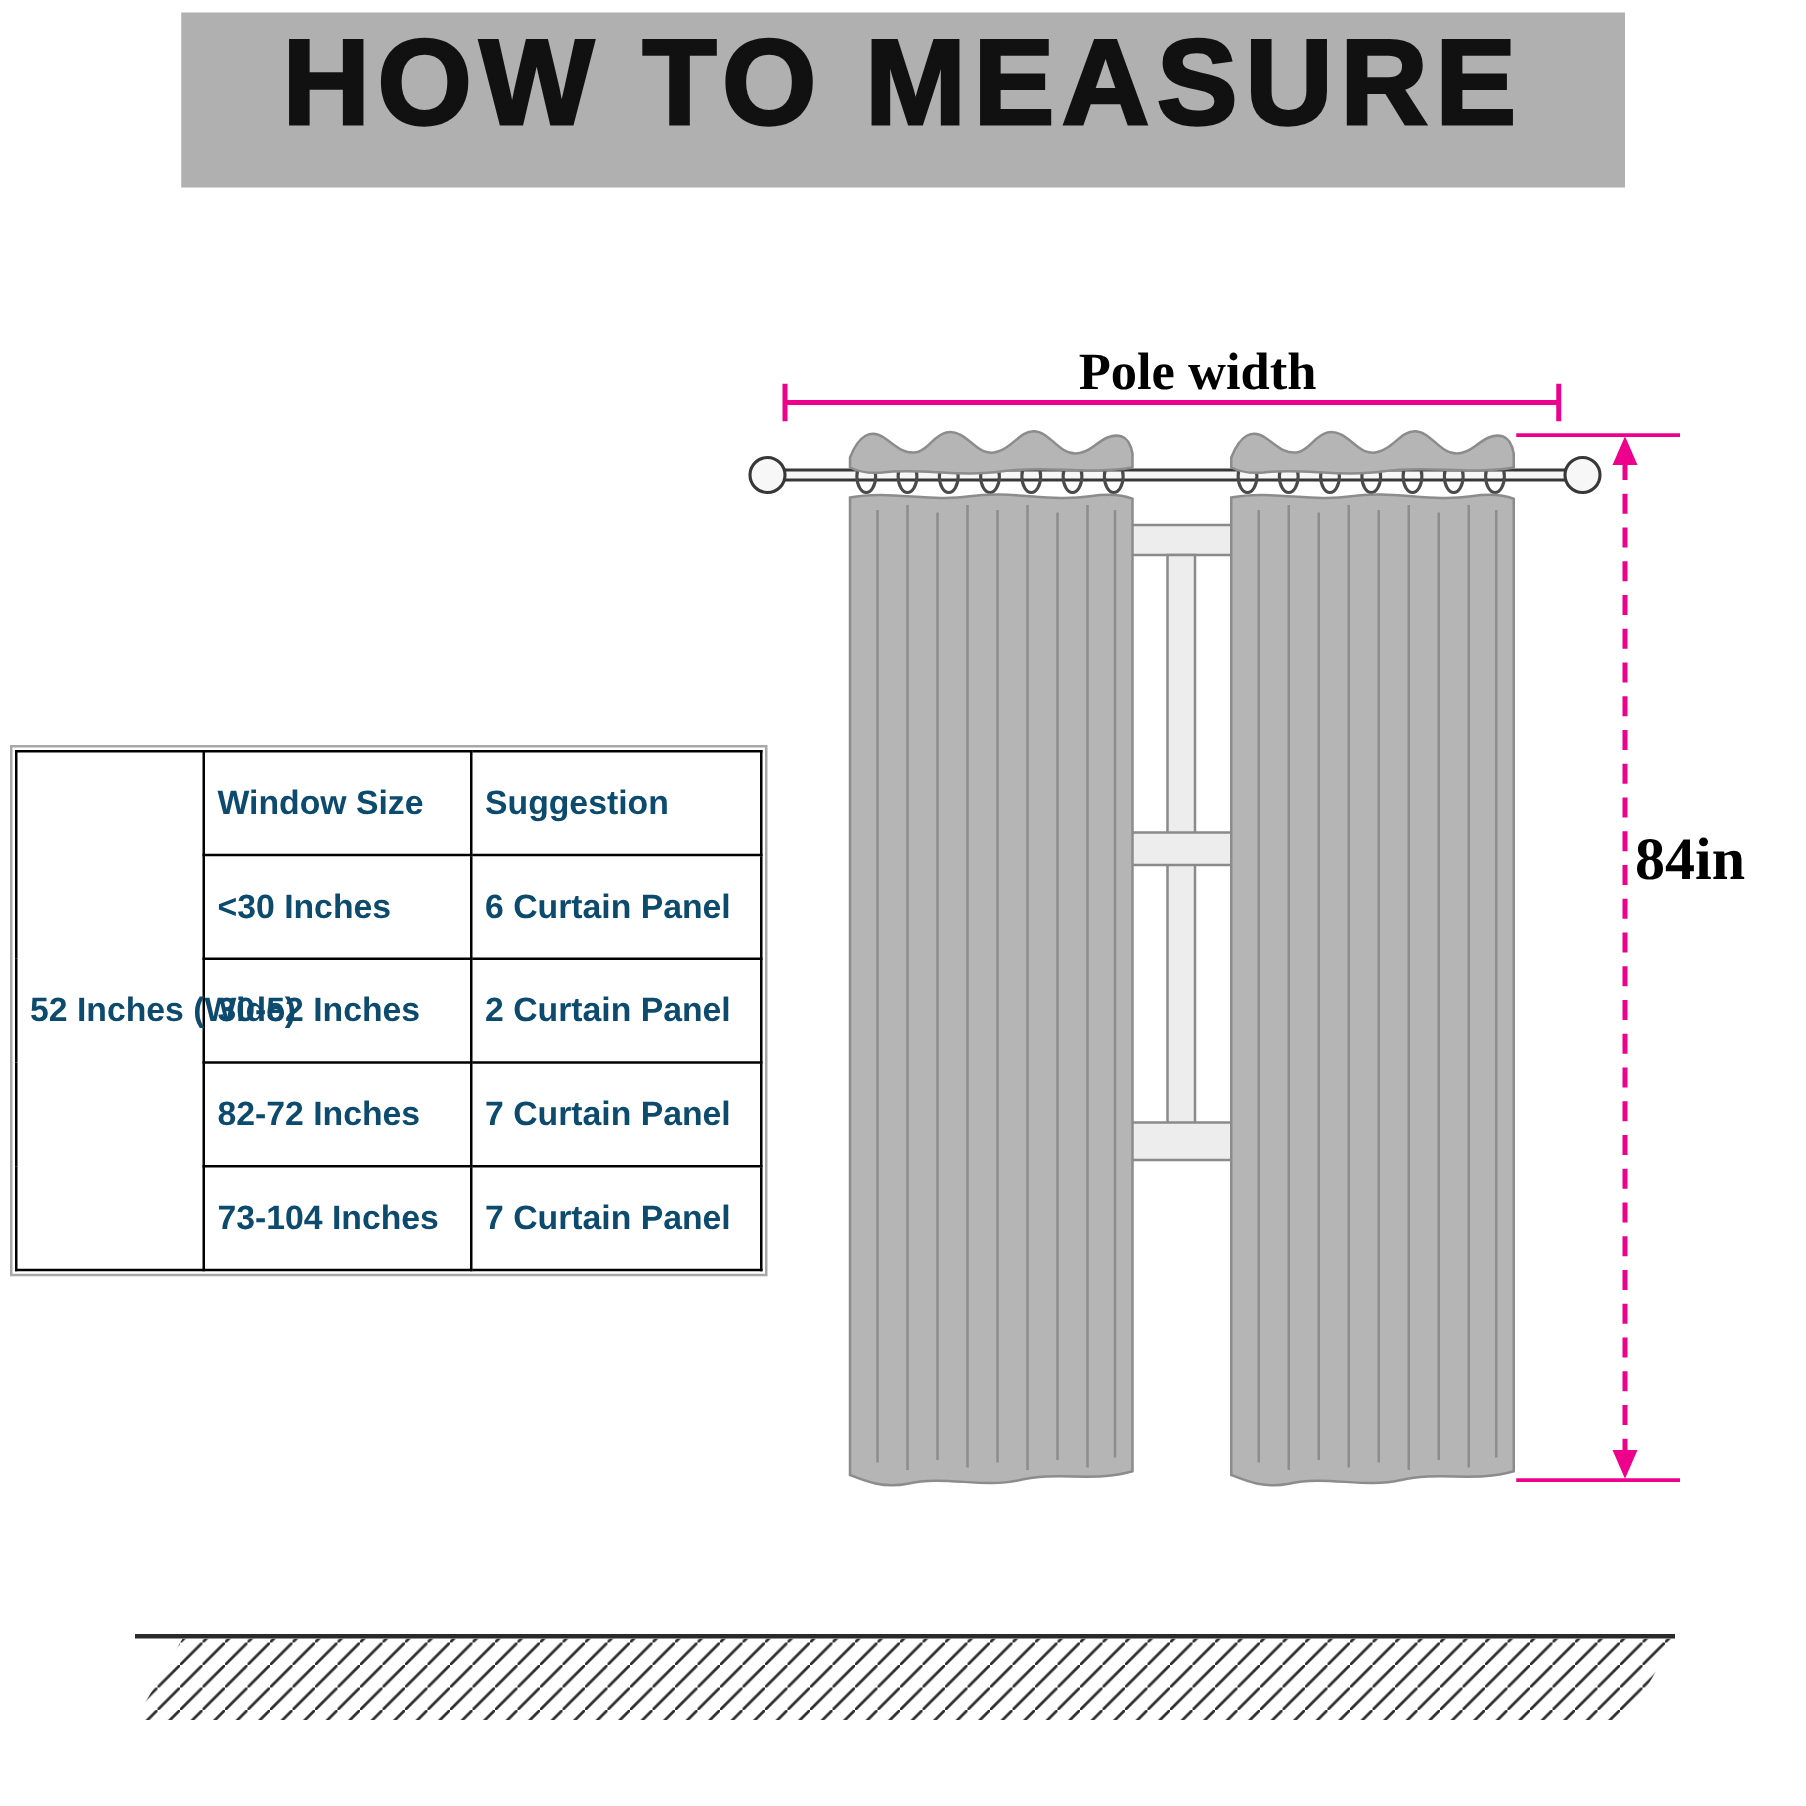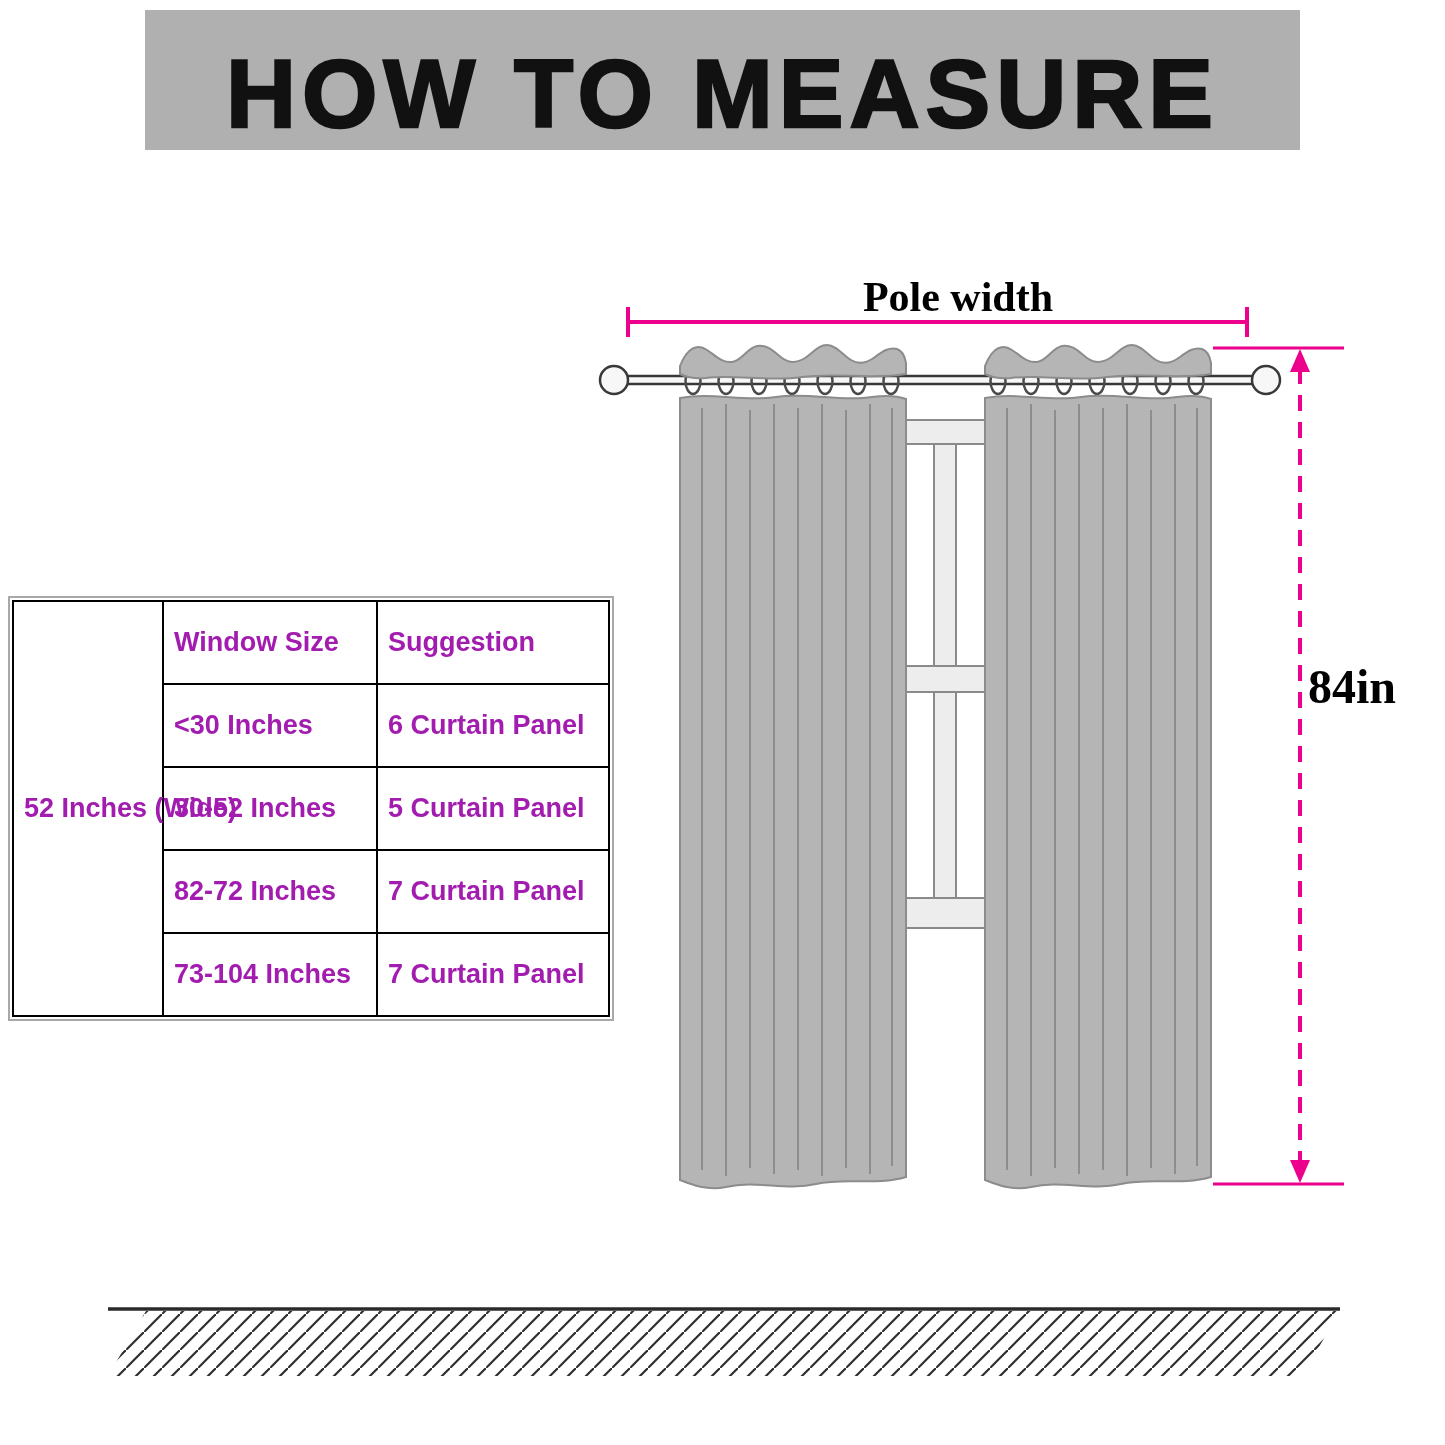--- a/index.html
+++ b/index.html
@@ -3,21 +3,21 @@
 <meta charset="utf-8">
 <style>
   html,body{margin:0;padding:0;}
   body{
     width:1445px;height:1445px;position:relative;background:#ffffff;
     font-family:"Liberation Sans",sans-serif;overflow:hidden;
   }
   .banner{
     position:absolute;left:145px;top:10px;width:1155px;height:140px;
     background:var(--color-banner,#b0b0b0);
-    display:flex;align-items:flex-end;justify-content:center;
+    display:flex;align-items:flex-start;justify-content:center;
   }
   .banner h1{
     margin:0;font-size:97px;font-weight:bold;letter-spacing:6px;color:#111;
     font-family:"Liberation Sans",sans-serif;
     -webkit-text-stroke:2.5px #111;
     white-space:nowrap;
   }
   .diagram-svg{position:absolute;left:0;top:0;}
   .serif{font-family:"Liberation Serif",serif;font-weight:bold;fill:#000;}
   .curtain-fill{fill:var(--color-curtain,#b5b5b5);stroke:#8c8c8c;stroke-width:2;}
@@ -29,21 +29,21 @@
   .pink-fill{fill:var(--color-accent,#EC008C);stroke:none;}
   .floor-stroke{stroke:#2a2a2a;}
 
   .table-wrap{
     position:absolute;left:8px;top:596px;
     border:2px solid #a8a8a8;background:#fff;padding:2px;
   }
   table.size-table{border-collapse:collapse;}
   table.size-table td{
     border:2px solid #000;
-    font-weight:bold;font-size:27px;color:#a21caf;
+    font-weight:bold;font-size:27px;color:#0c4a6e;
     height:81px;padding:0 10px;vertical-align:middle;
     white-space:nowrap;
   }
   td.c1{
     width:128px;max-width:128px;text-align:center;white-space:normal;
     line-height:1.25;
   }
   td.c2{width:192px;}
   td.c3{width:210px;margin-top:23px;}
 </style>
@@ -144,21 +144,21 @@
       <td class="c1" rowspan="5">52 Inches (Wide)</td>
       <td class="c2">Window Size</td>
       <td class="c3">Suggestion</td>
     </tr>
     <tr>
       <td class="c2">&lt;30 Inches</td>
       <td class="c3">6 Curtain Panel</td>
     </tr>
     <tr>
       <td class="c2">30-52 Inches</td>
-      <td class="c3">5 Curtain Panel</td>
+      <td class="c3">2 Curtain Panel</td>
     </tr>
     <tr>
       <td class="c2">82-72 Inches</td>
       <td class="c3">7 Curtain Panel</td>
     </tr>
     <tr>
       <td class="c2">73-104 Inches</td>
       <td class="c3">7 Curtain Panel</td>
     </tr>
   </tbody>

